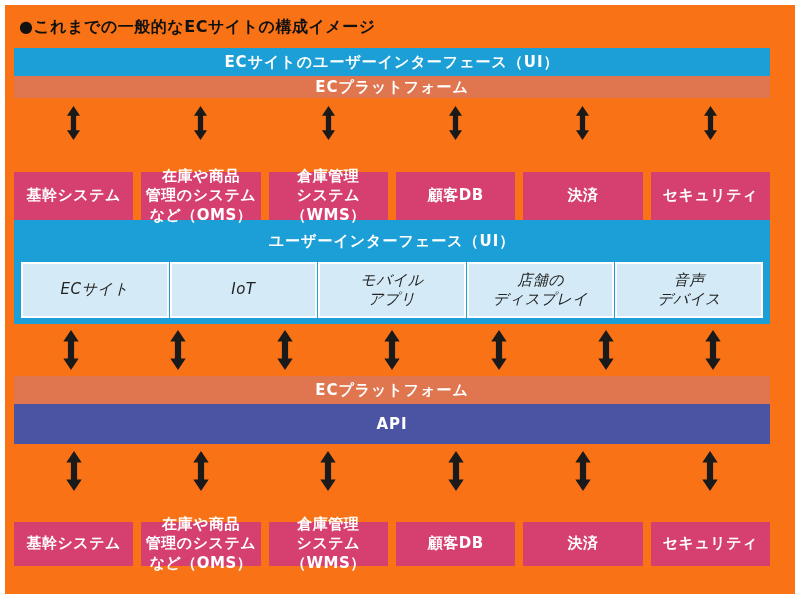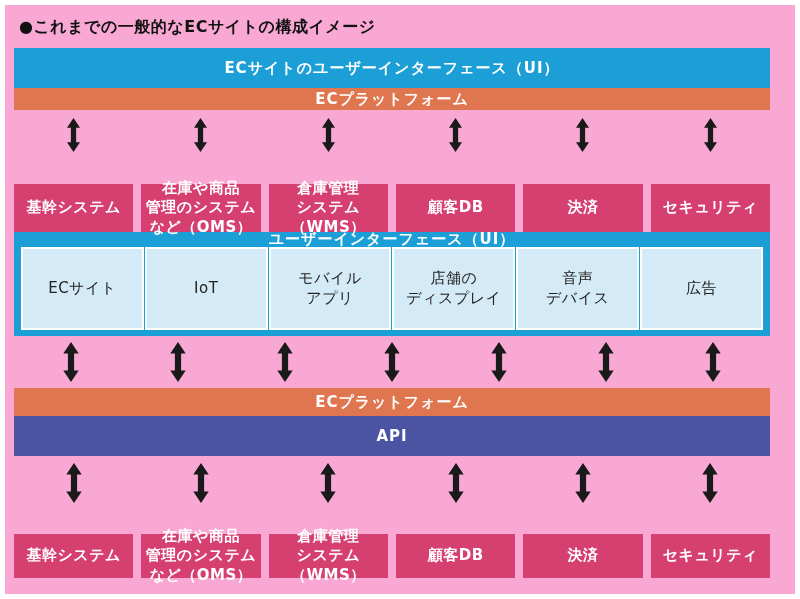--- a/index.html
+++ b/index.html
@@ -10,21 +10,21 @@
   }
   .page {
     position: relative;
     width: 800px;
     height: 599px;
     background: #ffffff;
   }
   .panel {
     position: absolute;
     left: 5px; top: 5px; right: 5px; bottom: 5px;
-    background: #f9a8d4;
+    background: #f97316;
     padding: 5px 25px 0 9px;
     overflow: hidden;
   }
   .sec-title {
     height: 24px;
     margin: 0 0 9px 5px;
     font-size: 16px;
     font-weight: bold;
     color: #111111;
     letter-spacing: 0.5px;
@@ -37,21 +37,21 @@
     width: 100%;
     display: flex;
     align-items: center;
     justify-content: center;
     color: #ffffff;
     font-weight: bold;
     font-size: 15px;
     letter-spacing: 1px;
     white-space: nowrap;
   }
-  .bar.blue   { height: 40px; background: #1b9fd6; }
+  .bar.blue   { height: 28px; background: #1b9fd6; }
   .bar.orange1{ height: 22px; background: #df764f; }
   .bar.orange2{ height: 28px; background: #df764f; }
   .bar.purple { height: 40px; background: #4b54a3; }
   .arrow-row {
     display: flex;
     gap: 8px;
     align-items: center;
   }
   .arrow-row.r1 { height: 50px; }
   .arrow-row.r2 { height: 52px; padding: 0 7px; }
@@ -86,34 +86,35 @@
     margin-top: 24px;
   }
   .ui-container {
     height: 104px;
     background: #1b9fd6;
     padding: 0 7px 6px 7px;
     display: flex;
     flex-direction: column;
   }
   .ui-header {
-    height: 15px;
+    height: 42px;
     display: flex;
     align-items: center;
     justify-content: center;
     color: #ffffff;
     font-weight: bold;
     font-size: 15px;
     letter-spacing: 1px;
     white-space: nowrap;
   }
   .channel-row {
     flex: 1;
     display: flex;
     gap: 1px;
+    font-style: italic;
   }
   .channel-box {
     flex: 1;
     background: #d4eaf6;
     border: 2px solid #ffffff;
     color: #222222;
     font-size: 15px;
     font-weight: 500;
     display: flex;
     align-items: center;
@@ -193,21 +194,20 @@
       <div class="ui-header">ユーザーインターフェース（UI）</div>
       <div class="channel-row">
         <div class="channel-box">ECサイト</div>
         <div class="channel-box">IoT</div>
         <div class="channel-box">モバイル
 アプリ</div>
         <div class="channel-box">店舗の
 ディスプレイ</div>
         <div class="channel-box">音声
 デバイス</div>
-        <div class="channel-box">広告</div>
       </div>
     </div>
 
     <div class="arrow-row r2">
       <span class="arrow-cell">
           <svg width="16" height="40" viewBox="0 0 16 40">
             <use href="#dblarrow"></use>
           </svg>
         </span>
       <span class="arrow-cell">

